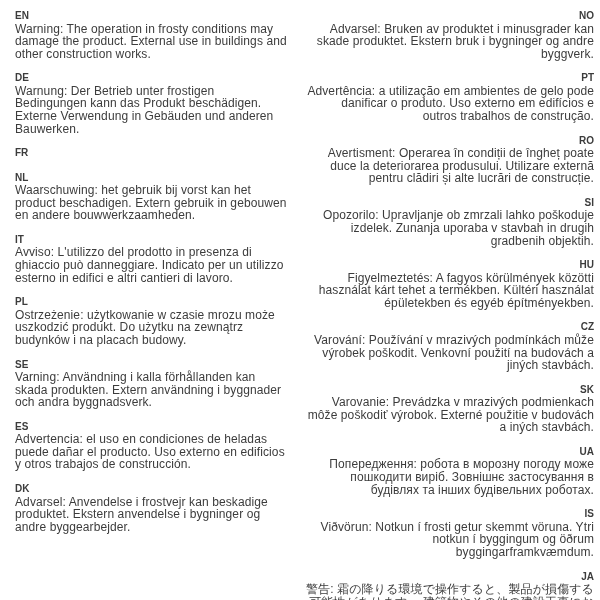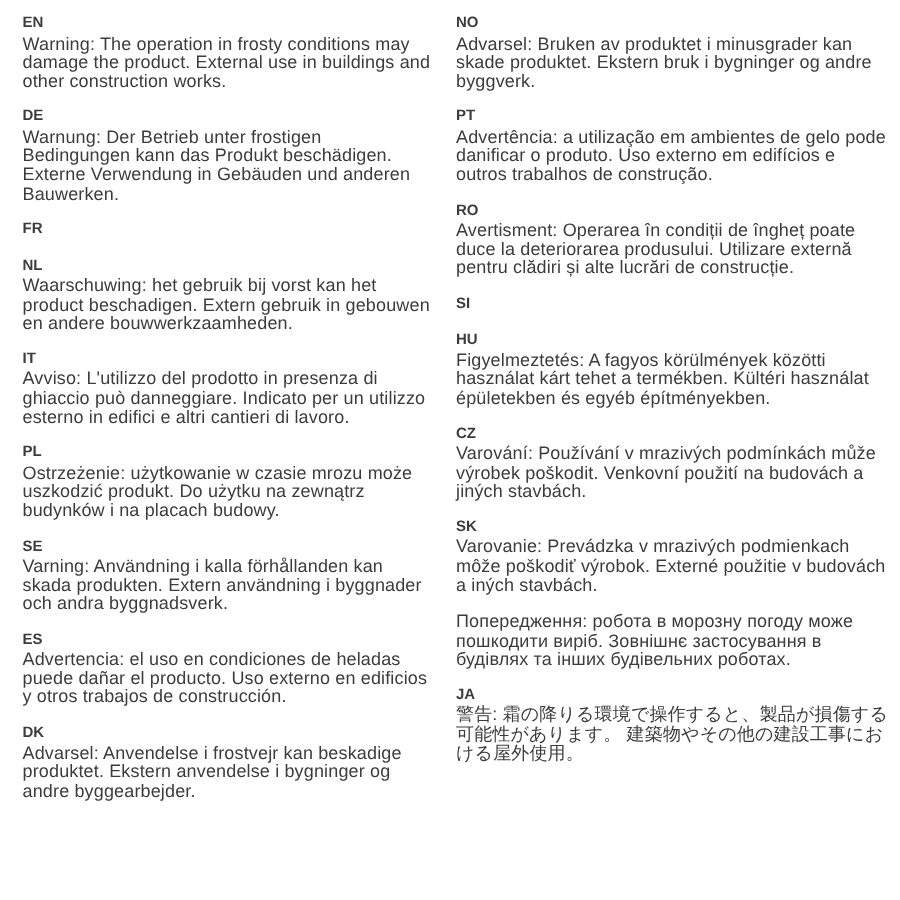--- a/index.html
+++ b/index.html
@@ -25,20 +25,21 @@
   .col {
     box-sizing: border-box;
   }
   .col-left {
     width: 287px;
     padding-right: 14px;
   }
   .col-right {
     width: 292px;
     padding-left: 2px;
+    text-align: right;
   }
   .lang-section {
     margin-bottom: 12px;
   }
   .lang-code {
     font-weight: bold;
     font-size: 10px;
     line-height: 12.5px;
     margin: 0;
   }
@@ -100,35 +101,41 @@
     <div class="lang-section">
       <div class="lang-code">PT</div>
       <div class="lang-text">Advertência: a utilização em ambientes de gelo pode danificar o produto. Uso externo em edifícios e outros trabalhos de construção.</div>
     </div>
     <div class="lang-section">
       <div class="lang-code">RO</div>
       <div class="lang-text">Avertisment: Operarea în condiții de îngheț poate duce la deteriorarea produsului. Utilizare externă pentru clădiri și alte lucrări de construcție.</div>
     </div>
     <div class="lang-section">
       <div class="lang-code">SI</div>
+      <div class="lang-text">Opozorilo: Upravljanje ob zmrzali lahko poškoduje izdelek. Zunanja uporaba v stavbah in drugih gradbenih objektih.</div>
     </div>
     <div class="lang-section">
       <div class="lang-code">HU</div>
       <div class="lang-text">Figyelmeztetés: A fagyos körülmények közötti használat kárt tehet a termékben. Kültéri használat épületekben és egyéb építményekben.</div>
     </div>
     <div class="lang-section">
       <div class="lang-code">CZ</div>
       <div class="lang-text">Varování: Používání v mrazivých podmínkách může výrobek poškodit. Venkovní použití na budovách a jiných stavbách.</div>
     </div>
     <div class="lang-section">
       <div class="lang-code">SK</div>
       <div class="lang-text">Varovanie: Prevádzka v mrazivých podmienkach môže poškodiť výrobok. Externé použitie v budovách a iných stavbách.</div>
     </div>
     <div class="lang-section">
+      <div class="lang-code">UA</div>
       <div class="lang-text">Попередження: робота в морозну погоду може пошкодити виріб. Зовнішнє застосування в будівлях та інших будівельних роботах.</div>
+    </div>
+    <div class="lang-section">
+      <div class="lang-code">IS</div>
+      <div class="lang-text">Viðvörun: Notkun í frosti getur skemmt vöruna. Ytri notkun í byggingum og öðrum byggingarframkvæmdum.</div>
     </div>
     <div class="lang-section">
       <div class="lang-code">JA</div>
       <div class="lang-text">警告: 霜の降りる環境で操作すると、製品が損傷する可能性があります。 建築物やその他の建設工事における屋外使用。</div>
     </div>
   </div>
 
 </div>
 
 </body></html>

